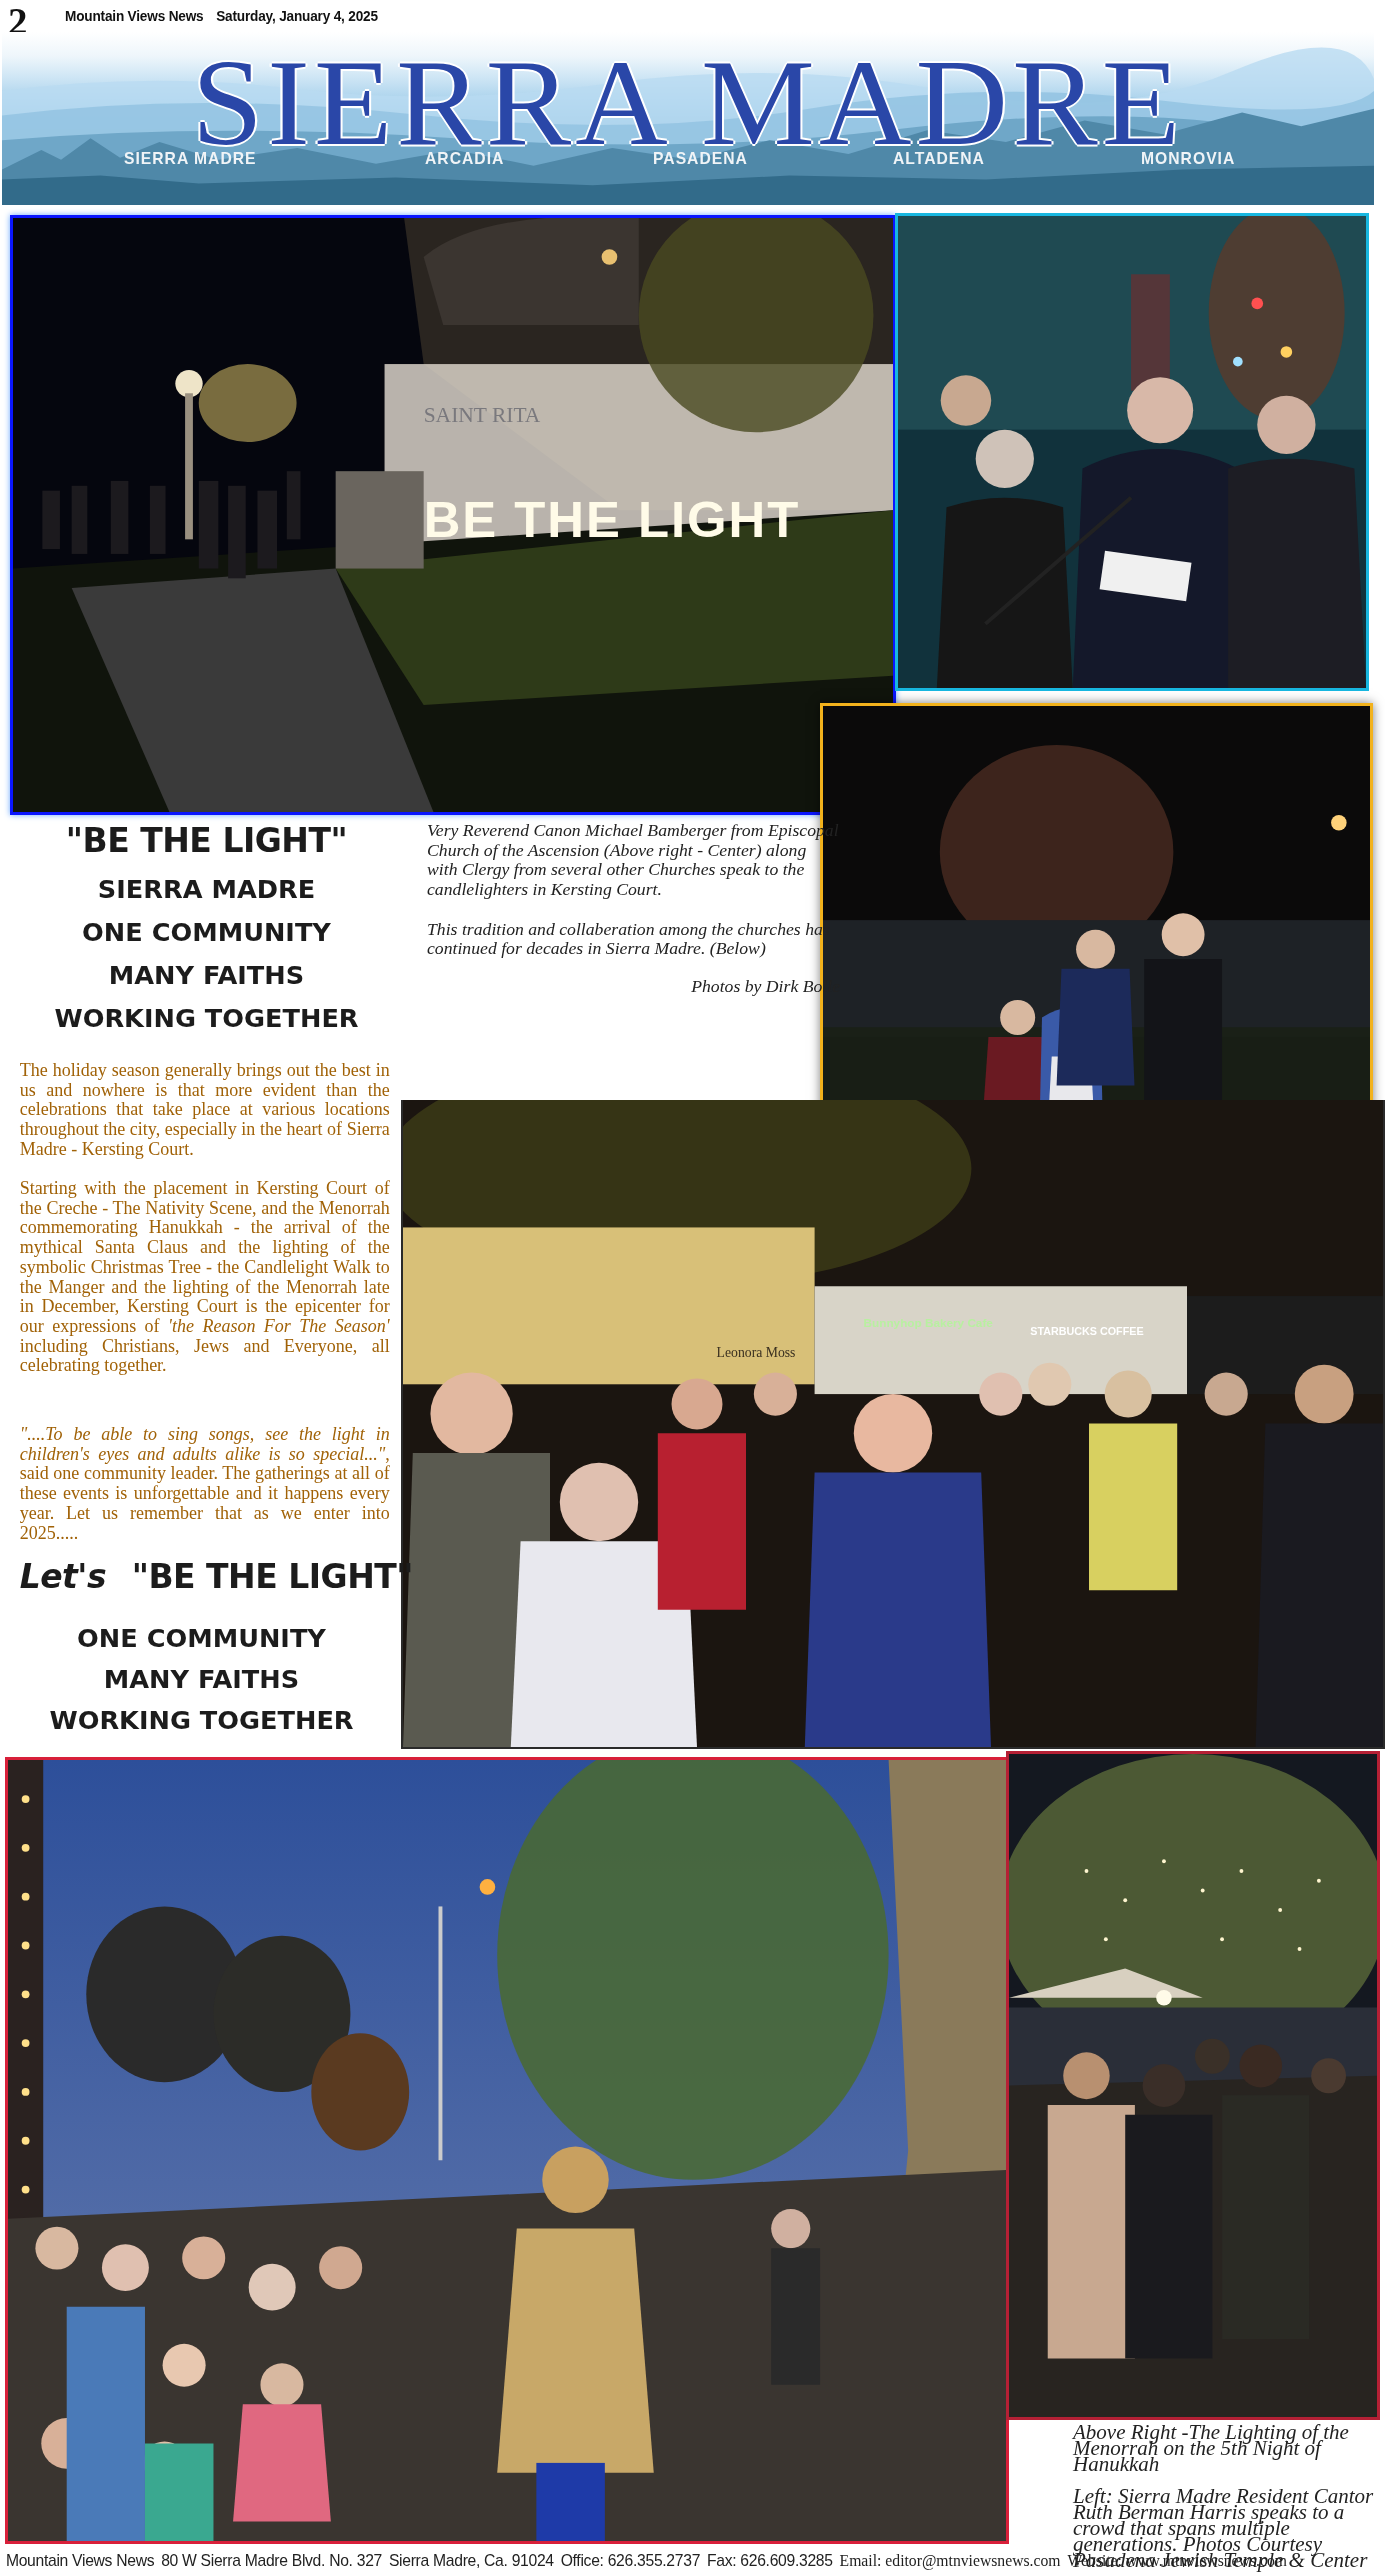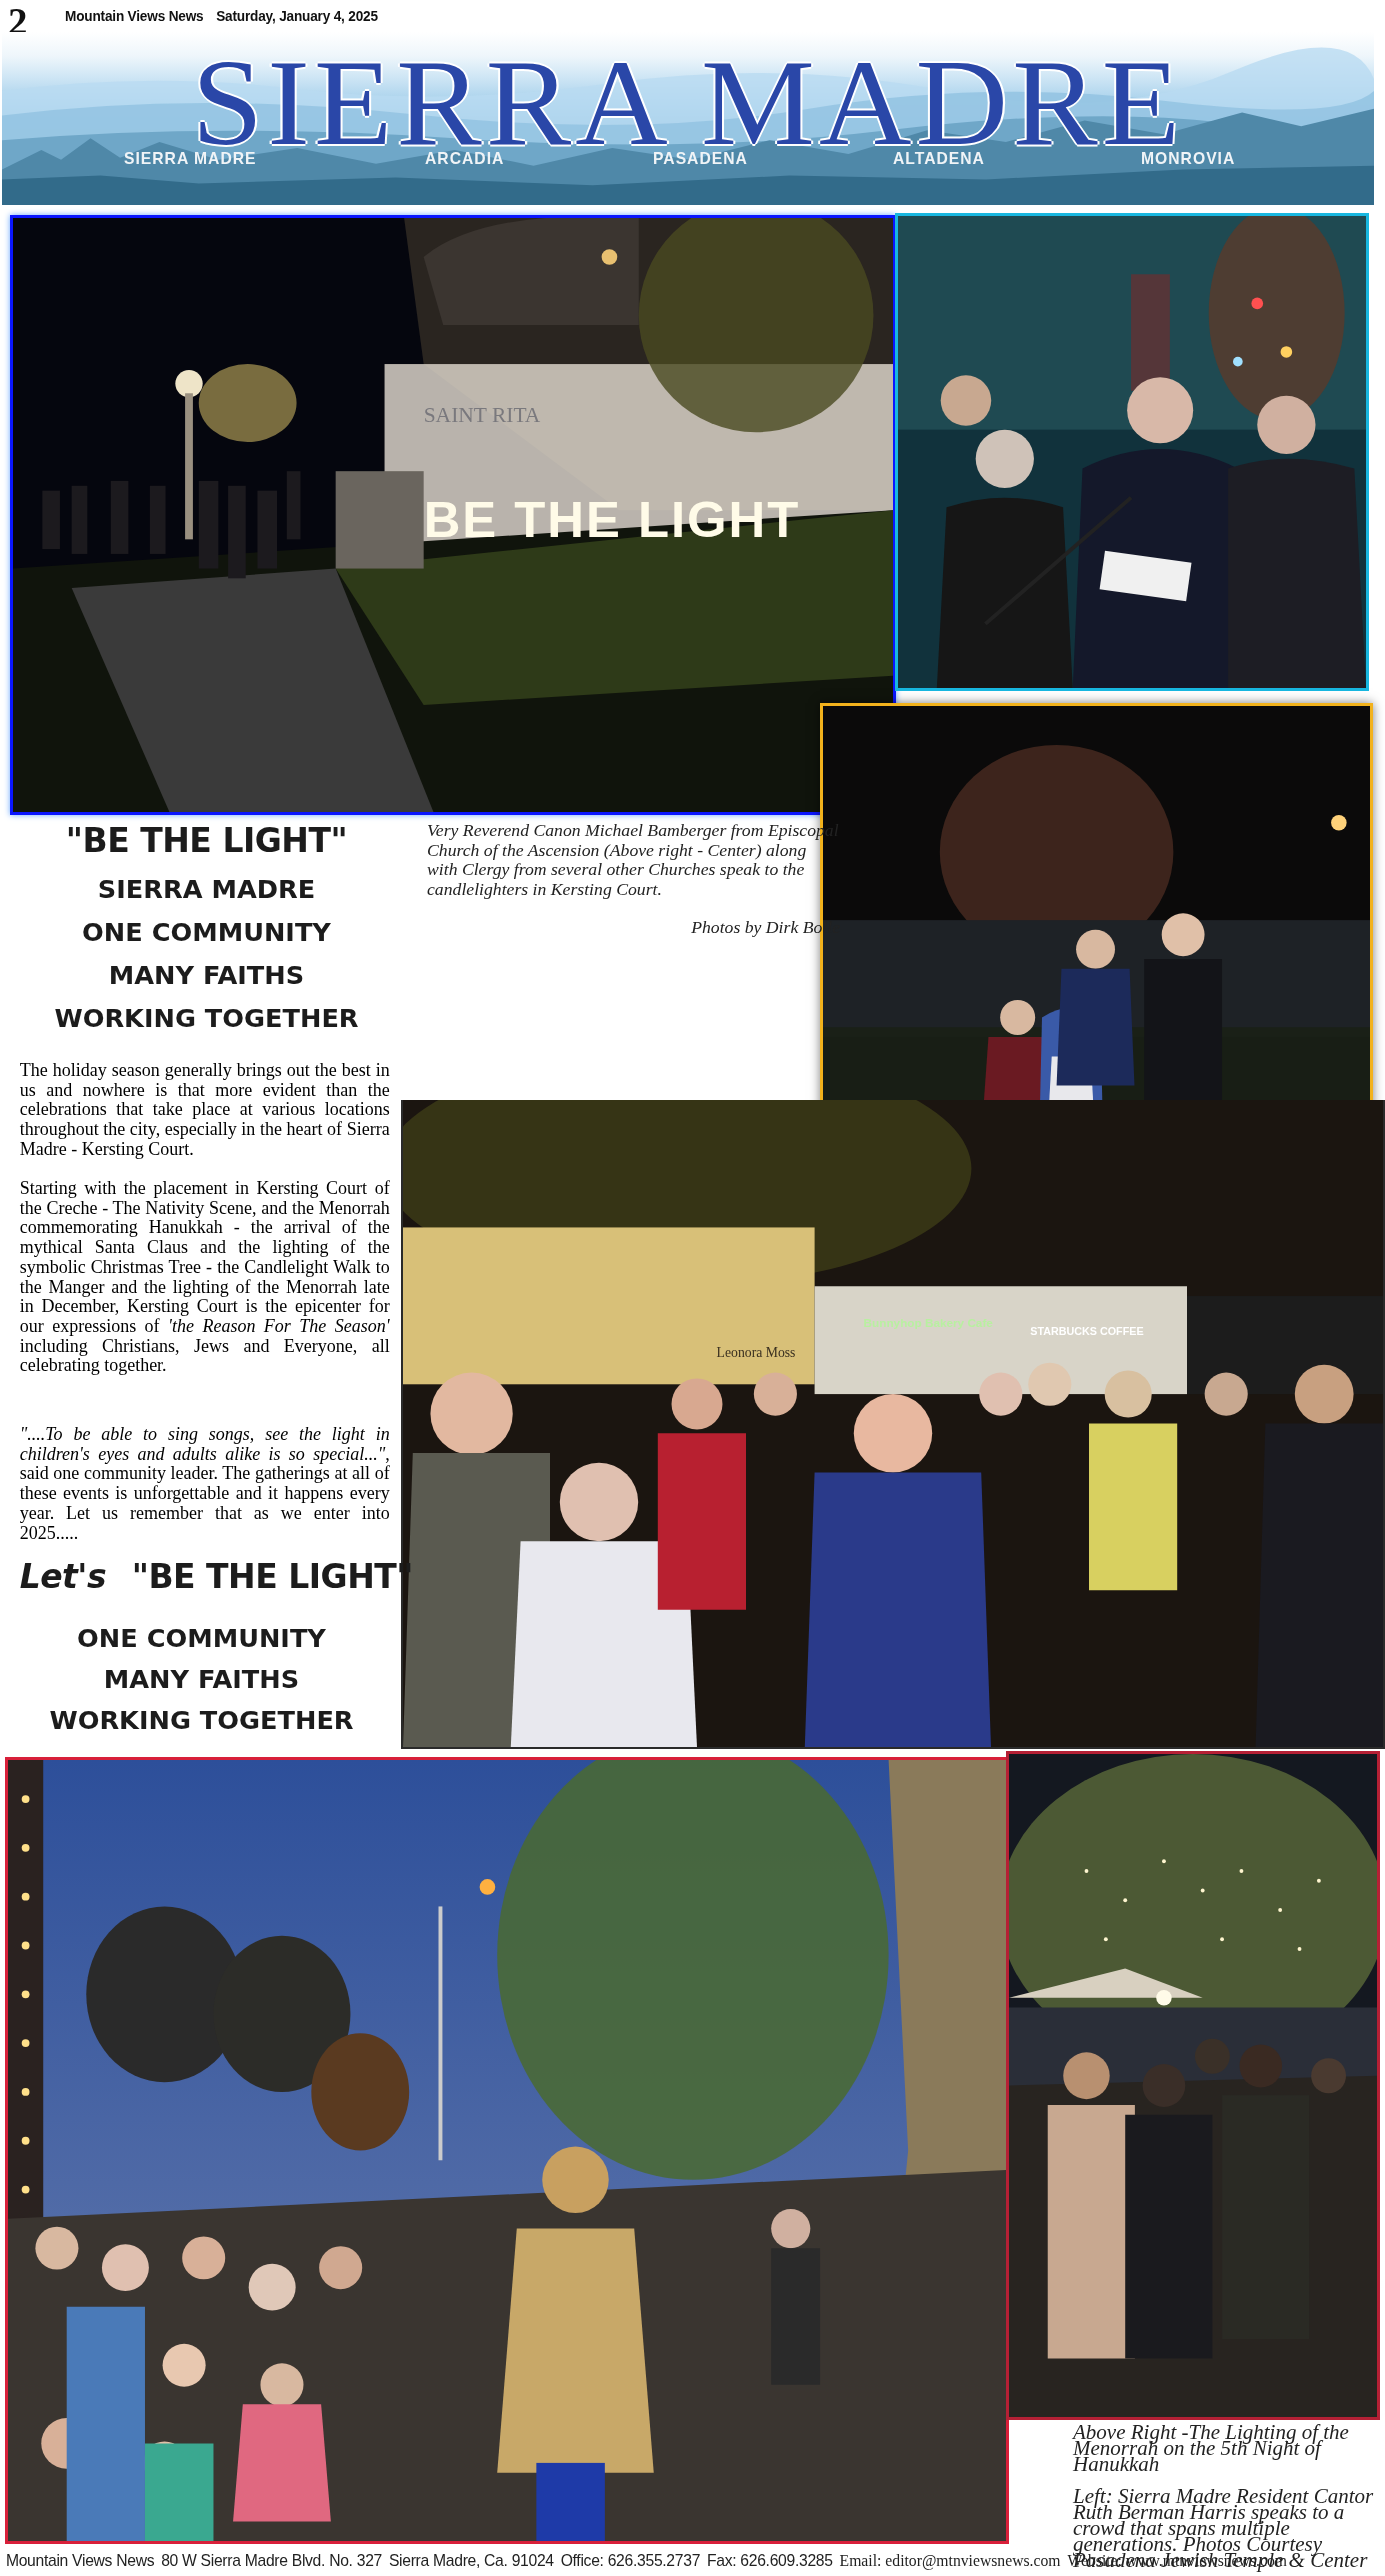--- a/index.html
+++ b/index.html
@@ -25,21 +25,21 @@
   .p3 { left:820px; top:703px; width:553px; height:590px; border:3px solid #f2b21c; box-shadow:0 0 9.8px rgba(0,0,0,.5); background:#0b0a0a; }
   .p4 { left:401px; top:1100px; width:984px; height:649px; border:2px solid #2a2a2a; border-top:none; background:#1b1510; }
   .p5 { left:4.9px; top:1757px; width:1004px; height:787px; border:3px solid #d8203a; background:#2d4f9a; }
   .p6 { left:1006px; top:1751px; width:374px; height:669px; border:3px solid #b52035; background:#141820; }
 
   
   .head-block { position:absolute; left:0; width:413px; text-align:center; font-family:"DejaVu Sans", sans-serif; font-weight:bold; color:#1c1c1c; }
   .hb1 { top:821px; font-size:33px; letter-spacing:-0.5px; }
   .head-lines { position:absolute; left:0; width:413px; top:868px; text-align:center; font-family:"DejaVu Sans", sans-serif; font-weight:bold; color:#1c1c1c; font-size:25.6px; line-height:43px; }
 
-  .body-text { position:absolute; left:19.7px; width:370px; font-family:"Liberation Serif", serif; font-size:18px; line-height:19.7px; color:#000000; text-align:justify; }
+  .body-text { position:absolute; left:19.7px; width:370px; font-family:"Liberation Serif", serif; font-size:18px; line-height:19.7px; color:#a16207; text-align:justify; }
   .bt1 { top:1061px; }
   .bt2 { top:1179px; }
   .bt3 { top:1425px; }
   .body-text i { font-style:italic; }
 
   .lets { position:absolute; left:19.7px; top:1557px; width:374px; font-family:"DejaVu Sans", sans-serif; font-weight:bold; color:#1c1c1c; font-size:33px; letter-spacing:-0.5px; white-space:nowrap; }
   .lets .lets-word { font-style:italic; margin-right:25.6px; }
   .closing { position:absolute; left:0; width:403px; top:1618px; text-align:center; font-family:"DejaVu Sans", sans-serif; font-weight:bold; color:#1c1c1c; font-size:25.6px; line-height:41px; }
 
   
@@ -289,20 +289,21 @@
   <span class="lets-word">Let's</span><span>"BE THE LIGHT"</span>
 </div>
 <div class="closing">
   <div>ONE COMMUNITY</div>
   <div>MANY FAITHS</div>
   <div>WORKING TOGETHER</div>
 </div>
 
 <div class="caption cap1">
   <p> Very Reverend Canon Michael Bamberger from Episcopal Church of the Ascension (Above right - Center) along with Clergy from several other Churches  speak to the candlelighters in Kersting Court.</p>
+  <p>This tradition and collaberation among the churches has continued for decades in Sierra Madre. (Below)</p>
   <p class="credit">Photos by Dirk Bolle</p>
 </div>
 
 <div class="caption cap2">
   <p>Above Right  -The Lighting of the Menorrah on the  5th Night of Hanukkah</p>
   <p>Left:  Sierra Madre Resident Cantor Ruth Berman Harris speaks to a crowd that spans multiple generations.  Photos Courtesy Pasadena Jewish Temple &amp; Center</p>
 </div>
 
 <div class="footer">
   <span class="sans">Mountain Views News</span><span class="sans">80 W Sierra Madre Blvd.  No. 327</span><span class="sans">Sierra Madre, Ca.  91024</span><span class="sans">Office:  626.355.2737</span><span class="sans">Fax:  626.609.3285</span><span class="serif">Email: editor@mtnviewsnews.com</span><span class="serif">Website: www.mtnviewsnews.com</span>

